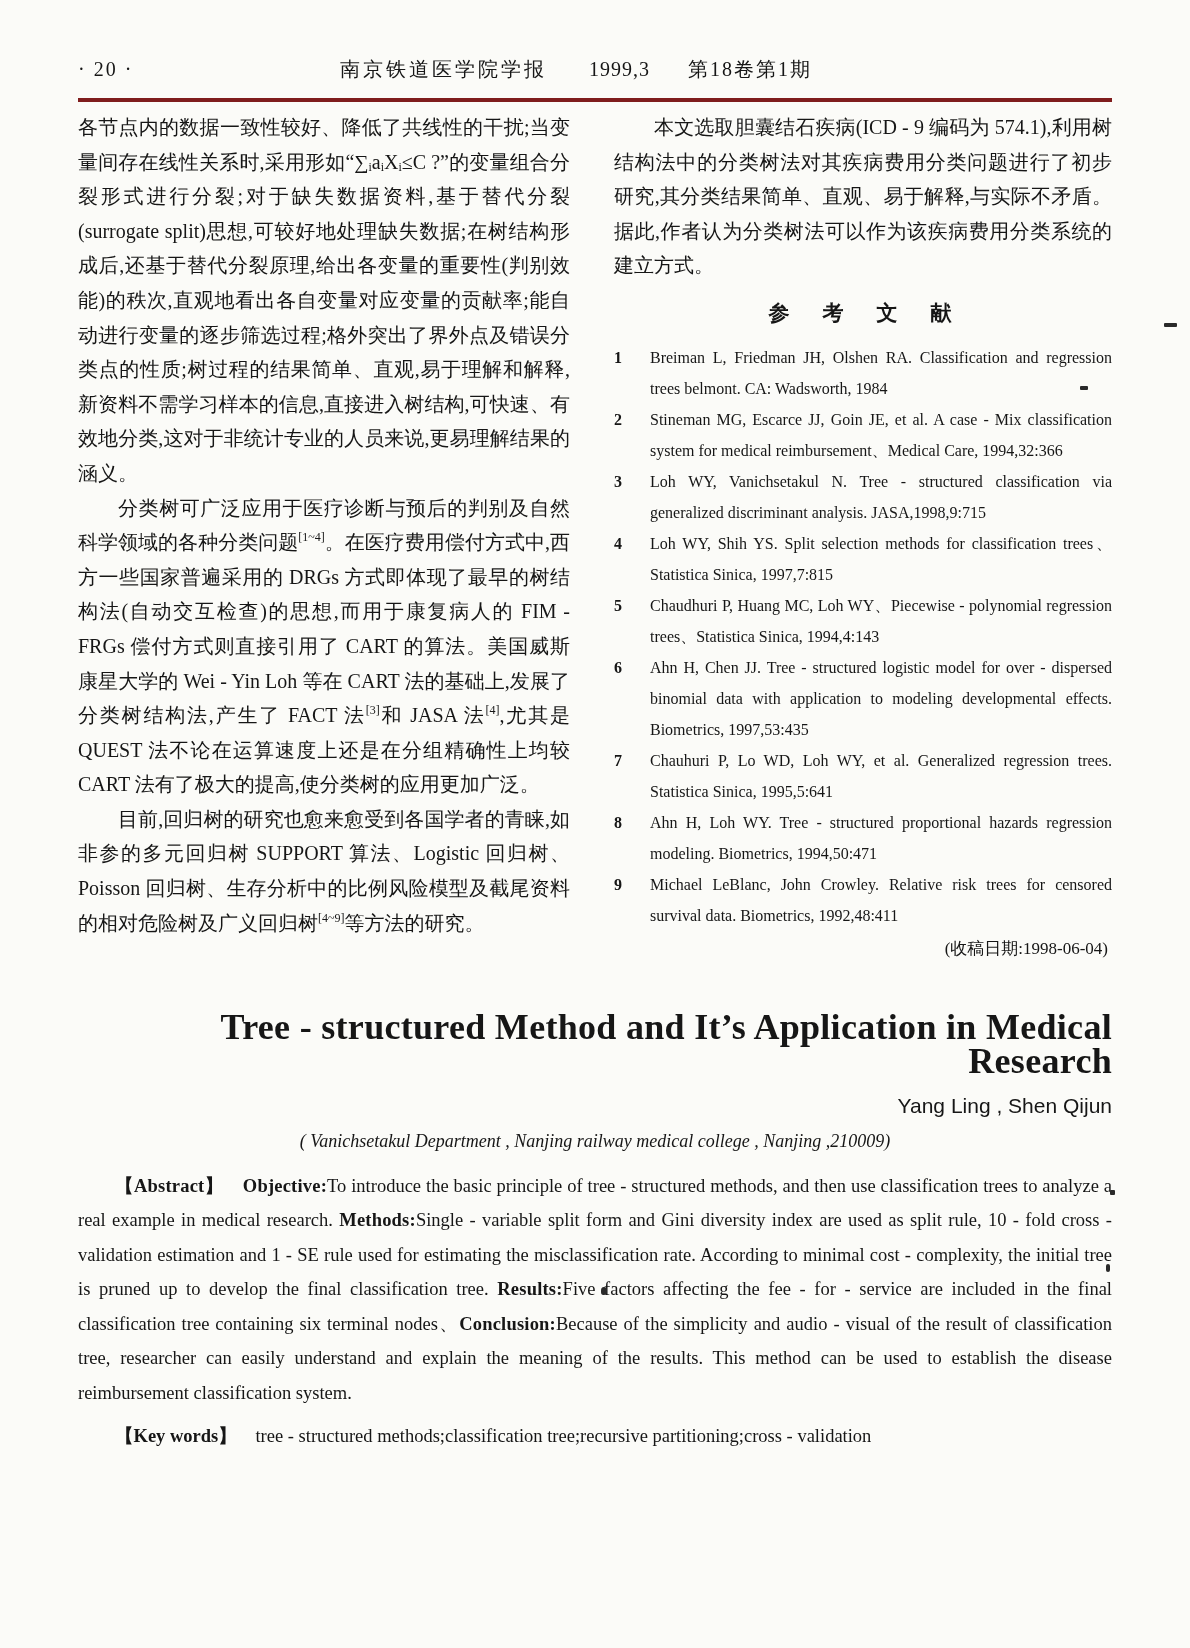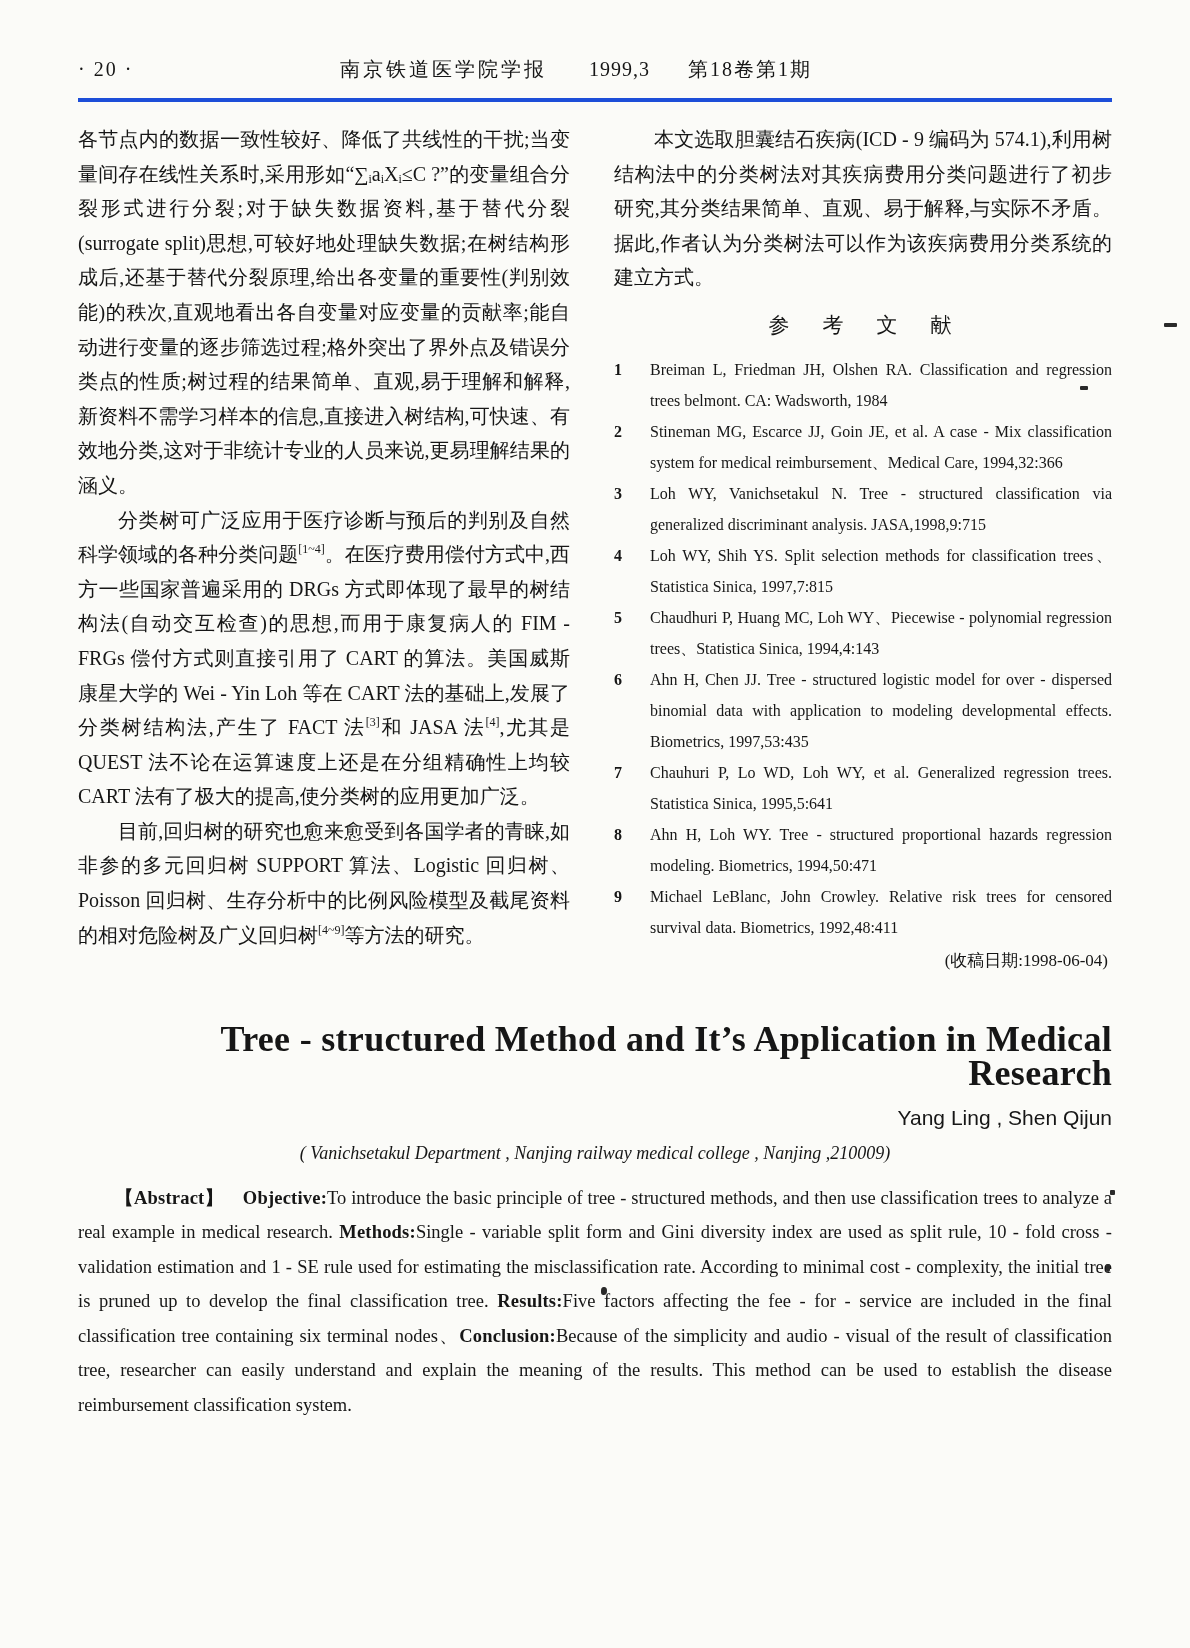--- a/index.html
+++ b/index.html
@@ -11,40 +11,40 @@
     overflow:hidden;
   }
   .page{position:relative;width:1190px;height:1648px;}
   .content{position:absolute;left:78px;top:54px;width:1034px;}
 
   
   .header{
     display:flex;align-items:baseline;
     font-size:20px;line-height:30px;
     padding-bottom:14px;
-    border-bottom:4px solid #1d4ed8;
+    border-bottom:4px solid #7f1d1d;
     white-space:nowrap;
   }
   .page-num{width:170px;letter-spacing:2px;}
   .journal{margin-left:92px;letter-spacing:3px;}
   .issue{margin-left:42px;letter-spacing:1px;text-align:right;}
   .volume{margin-left:38px;letter-spacing:2px;}
 
   
-  .columns{display:flex;margin-top:20px;}
+  .columns{display:flex;margin-top:8px;}
   .col-left{width:492px;}
   .col-right{width:498px;margin-left:44px;}
 
   .cn{font-size:20px;line-height:34.6px;text-align:justify;text-justify:inter-ideograph;}
   .cn p{margin:0;}
   .cn p.ind{text-indent:2em;}
   sup{font-size:12px;line-height:0;}
 
   .ref-heading{
-    text-align:center;font-weight:normal;font-size:21px;
+    text-align:center;font-weight:bold;font-size:21px;
     margin:16px 0 15px 0;letter-spacing:6px;
   }
   .ref-list{margin:0;}
   .ref-item{display:flex;font-size:16px;line-height:31px;}
   .ref-num{flex:none;width:36px;font-weight:bold;}
   .ref-text{flex:1;text-align:justify;}
   .received{font-size:17px;text-align:right;margin-top:6px;padding-right:4px;}
 
   
   .eng-title{
@@ -137,20 +137,24 @@
             </div>
           </div>
         <div class="received">(收稿日期:1998-06-04)</div>
       </div>
     </div>
 
     <div class="eng-title">Tree - structured Method and It’s Application in Medical Research</div>
     <div class="authors">Yang Ling , Shen Qijun</div>
     <div class="affiliation">( Vanichsetakul Department , Nanjing railway medical college , Nanjing ,210009)</div>
     <div class="abstract"><b>【Abstract】　</b><b>Objective:</b><span>To introduce the basic principle of tree - structured methods, and then use classification trees to analyze a real example in medical research. </span><b>Methods:</b><span>Single - variable split form and Gini diversity index are used as split rule, 10 - fold cross - validation estimation and 1 - SE rule used for estimating the misclassification rate. According to minimal cost - complexity, the initial tree is pruned up to develop the final classification tree. </span><b>Results:</b><span>Five factors affecting the fee - for - service are included in the final classification tree containing six terminal nodes、</span><b>Conclusion:</b><span>Because of the simplicity and audio - visual of the result of classification tree, researcher can easily understand and explain the meaning of the results. This method can be used to establish the disease reimbursement classification system.</span></div>
+    <div class="keywords">
+      <span class="kw-label">【Key words】</span>
+      <span class="kw-text">tree - structured methods;classification tree;recursive partitioning;cross - validation</span>
+    </div>
   </div>
 
   <div class="speck s1"></div>
   <div class="speck s2"></div>
   <div class="speck s3"></div>
   <div class="speck s4"></div>
   <div class="speck s5"></div>
 </div>
 
 </body></html>

